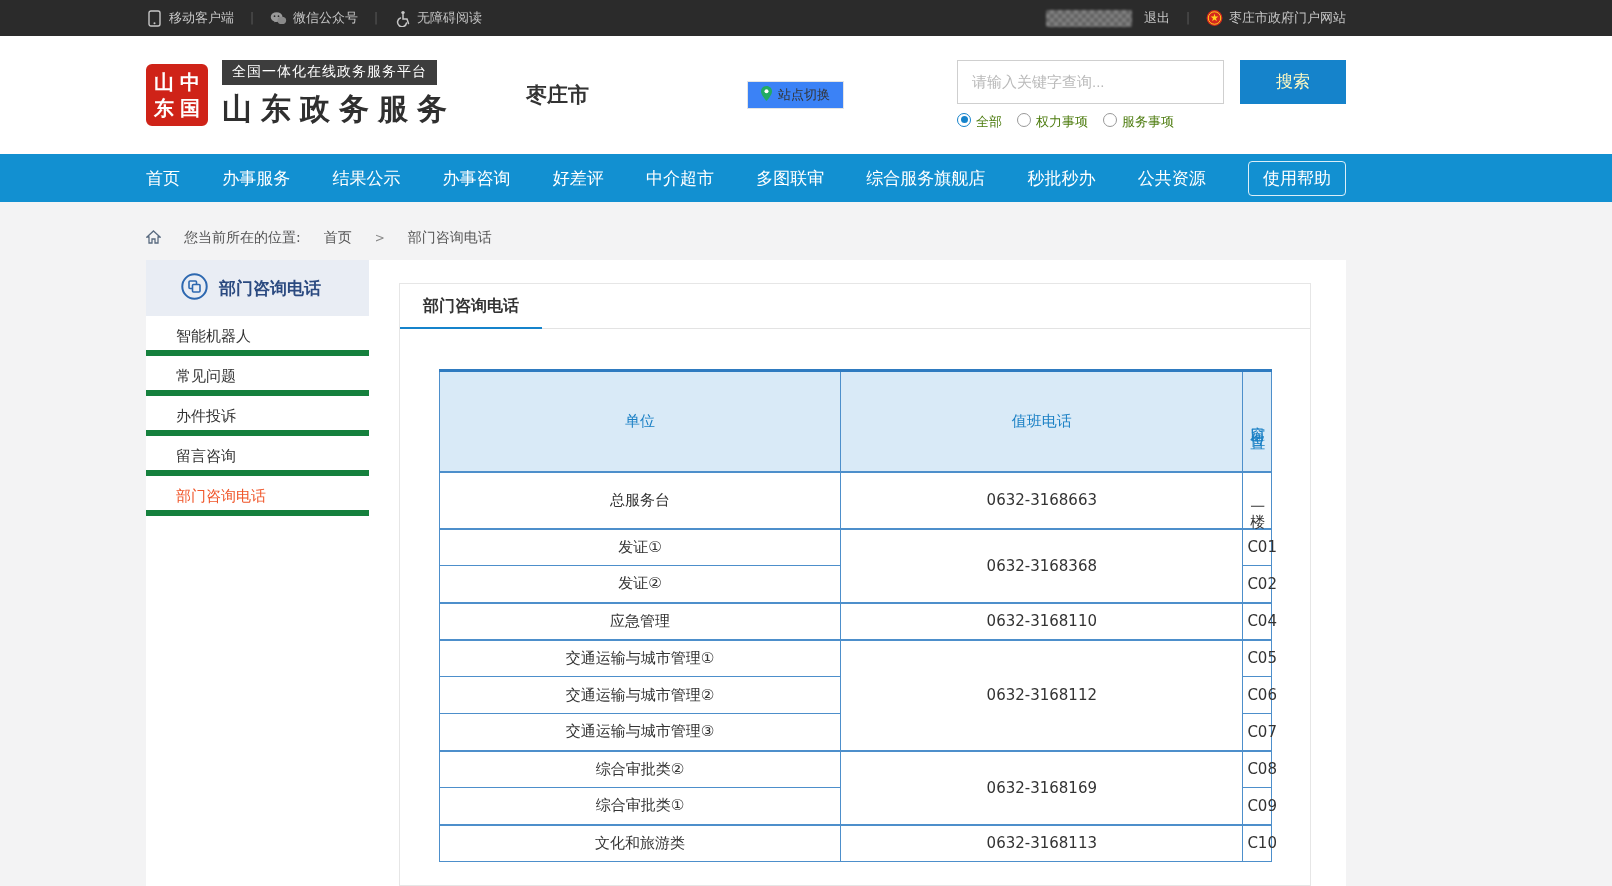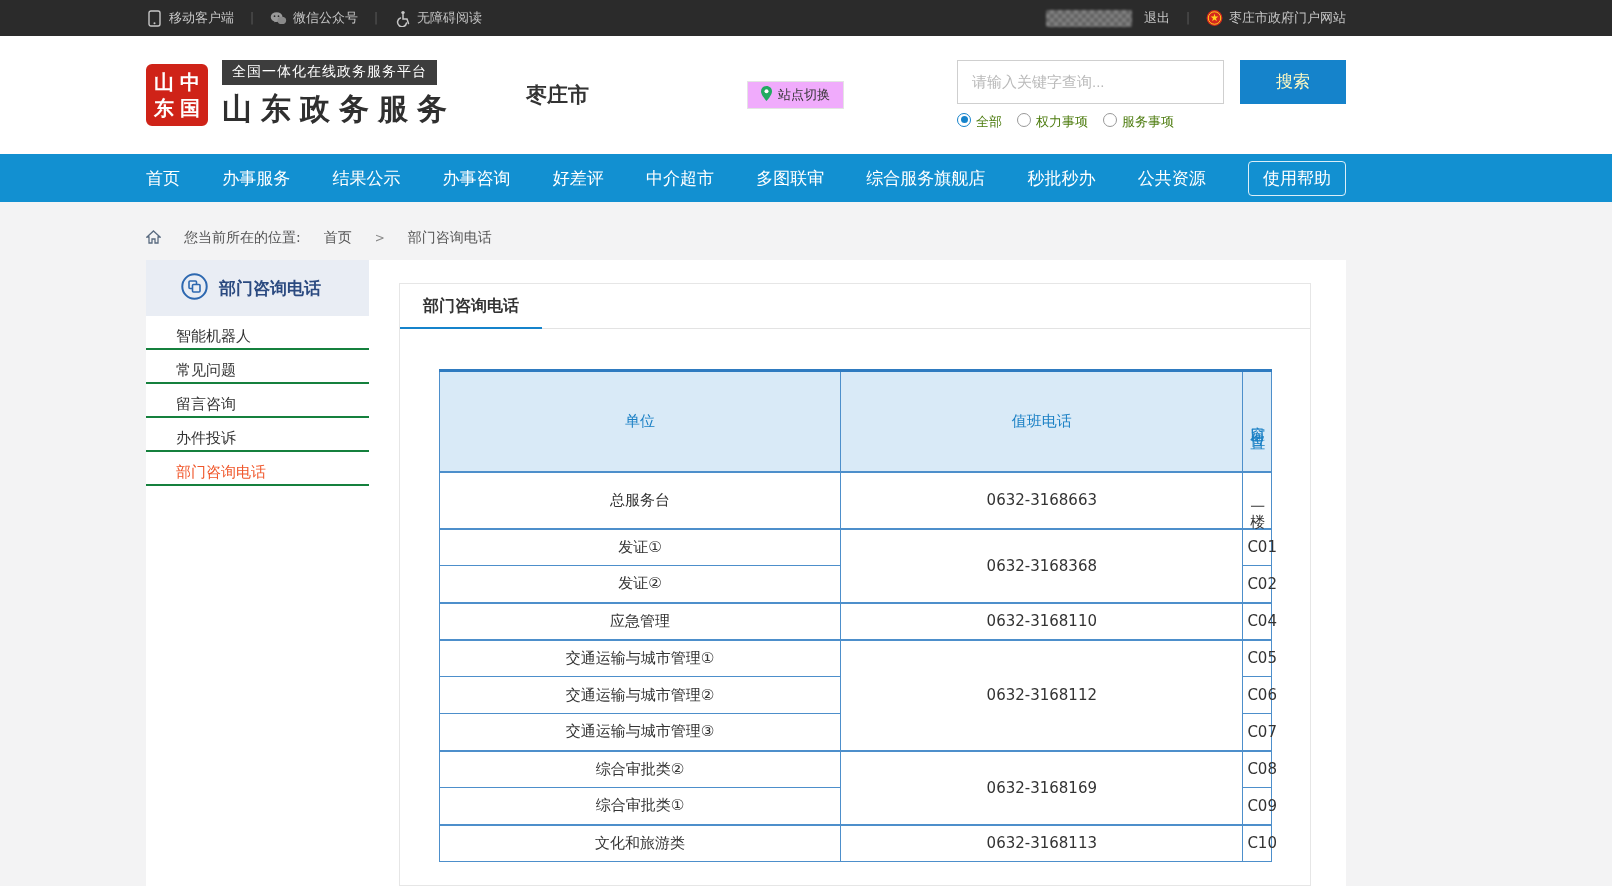--- a/index.html
+++ b/index.html
@@ -21,21 +21,21 @@
   .header { height:118px; background:#ffffff; }
   .header .container { height:118px; display:flex; align-items:center; }
   .logo { display:flex; align-items:center; gap:14px; }
   .seal { width:62px; height:62px; background:#cf2318; border-radius:6px; border:3px solid #cf2318;
     display:grid; grid-template-columns:1fr 1fr; grid-template-rows:1fr 1fr; padding:3px; gap:2px; }
   .seal span { color:#fff; font-size:20px; font-weight:bold; line-height:1; display:flex; align-items:center; justify-content:center; font-family:"DejaVu Serif","Liberation Serif",serif; }
   .logo-text { display:flex; flex-direction:column; gap:4px; }
   .badge { display:inline-block; background:#3d3d3d; color:#fff; font-size:14px; padding:3px 10px 4px; align-self:flex-start; letter-spacing:1px; }
   .site-name { font-size:30px; font-weight:bold; color:#2f2f2f; letter-spacing:9px; }
   .city { font-size:21px; font-weight:bold; color:#333; margin-left:70px; }
-  .site-switch { margin-left:158px; height:28px; padding:0 13px; background:#f0abfc; border:1px solid #e4e4e4;
+  .site-switch { margin-left:158px; height:28px; padding:0 13px; background:#3b82f6; border:1px solid #e4e4e4;
     display:flex; align-items:center; gap:6px; font-size:13px; color:#333; cursor:pointer; }
   .search-zone { margin-left:auto; display:flex; flex-direction:column; }
   .search-row { display:flex; }
   .search-input { width:267px; height:44px; border:1px solid #cfcfcf; padding:0 14px; font-size:15px; color:#333; outline:none; }
   .search-input::placeholder { color:#b9b9b9; }
   .search-btn { width:106px; height:44px; margin-left:16px; background:#1583cb; color:#fef9c3; border:none; font-size:17px; cursor:pointer; }
   .scope-row { display:flex; align-items:center; gap:15px; margin-top:9px; }
   .scope { display:flex; gap:5px; font-size:13px; color:#4d7c0f; cursor:pointer; }
   .radio { width:14px; height:14px; border-radius:50%; border:1px solid #999; background:#fff; position:relative; }
   .radio.checked { border-color:#1583cb; }
@@ -51,21 +51,21 @@
   .crumbwrap { padding:27px 0 13px; }
   .crumb { display:flex; align-items:center; gap:23px; font-size:14px; color:#555; }
   .crumb a { color:#555; text-decoration:none; cursor:pointer; }
   .crumb .sep { color:#888; font-size:12px; }
 
   
   .content { background:#fff; display:flex; min-height:626px; align-items:flex-start; }
   .sidebar { width:223px; flex:none; }
   .side-head { height:56px; background:#e9edf4; display:flex; align-items:center; padding-left:35px; gap:11px; }
   .side-title { font-size:17px; font-weight:bold; color:#2b4a80; }
-  .side-item { height:34px; line-height:40px; padding-left:30px; font-size:15px; color:#333; border-bottom:2px solid #15803d; cursor:pointer; }
+  .side-item { height:40px; line-height:40px; padding-left:30px; font-size:15px; color:#333; border-bottom:6px solid #15803d; cursor:pointer; }
   .side-item.active { color:#f0562a; }
 
   .main { margin:23px 0 0 30px; width:912px; border:1px solid #e6e6e6; min-height:603px; background:#fff; }
   .tabbar { border-bottom:1px solid #e3e3e3; height:45px; }
   .tab { display:inline-block; padding:0 23px; line-height:43px; font-size:16px; font-weight:bold; color:#333;
     border-bottom:2px solid #1583cb; cursor:pointer; }
 
   .table-wrap { padding:40px 40px 0 39px; }
   table.phone { border-collapse:collapse; width:833px; table-layout:fixed; }
   table.phone { border:1px solid #4d8fcb; }
@@ -224,22 +224,22 @@
               <circle cx="13.5" cy="13.5" r="12.2" fill="none" stroke="#2d68b0" stroke-width="2"></circle>
               <rect x="8" y="8" width="7.5" height="7.5" rx="1" fill="none" stroke="#2d68b0" stroke-width="1.6"></rect>
               <rect x="11.5" y="11.5" width="7.5" height="7.5" rx="1" fill="#e9edf4" stroke="#2d68b0" stroke-width="1.6"></rect>
             </svg>
         </span>
         <span class="side-title">部门咨询电话</span>
       </div>
       <div>
           <div class="side-item">智能机器人</div>
           <div class="side-item">常见问题</div>
+          <div class="side-item">办件投诉</div>
           <div class="side-item">留言咨询</div>
-          <div class="side-item">办件投诉</div>
           <div class="side-item active">部门咨询电话</div>
         </div>
     </div>
 
     <div class="main">
       <div class="tabbar">
         <span class="tab">部门咨询电话</span>
       </div>
       <div class="table-wrap">
         <table class="phone">

